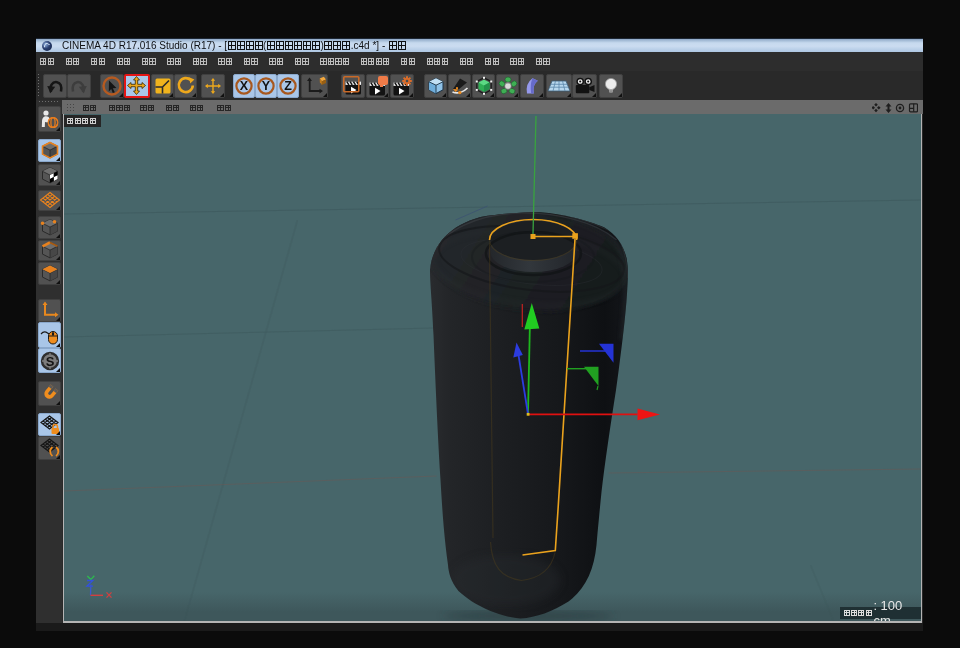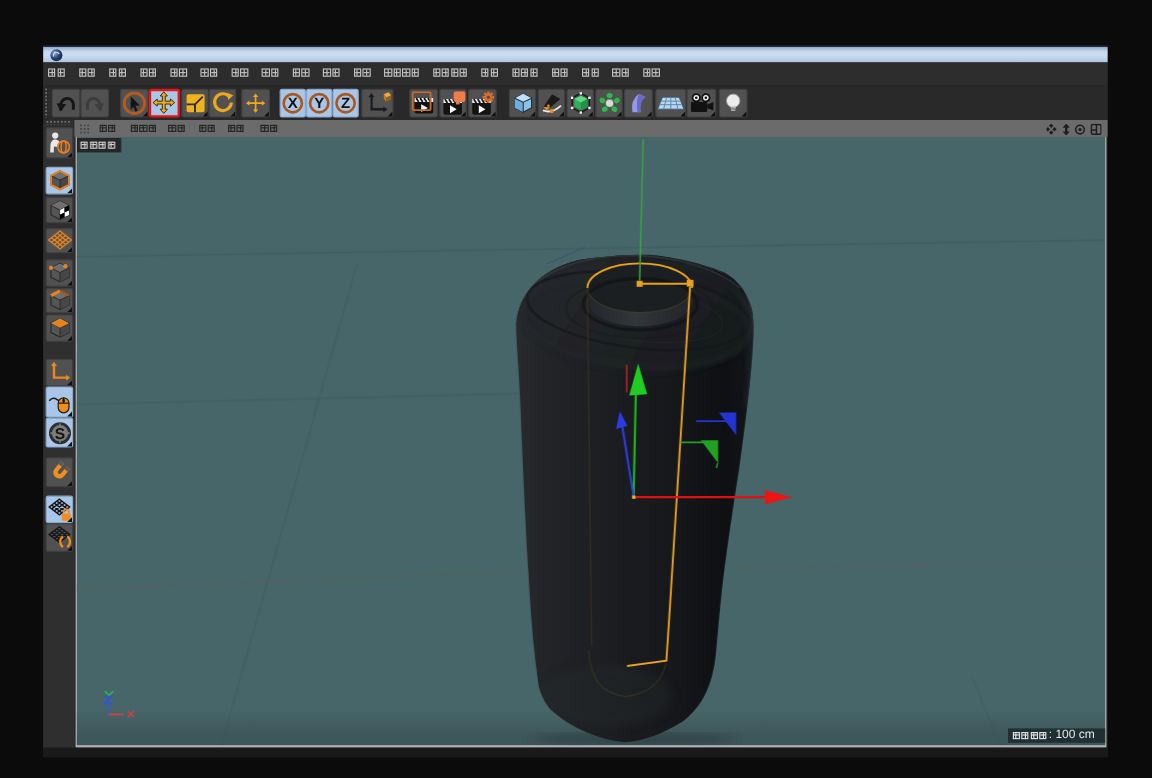--- a/index.html
+++ b/index.html
@@ -38,20 +38,21 @@
 #vpborder{position:absolute;left:26.5px;top:76px;width:859.5px;height:508.5px;background:#b4b4b4;}
 #vp{position:absolute;left:28px;top:76px;width:856.5px;height:507px;background:#47666a;overflow:hidden;}
 #bottomstrip{position:absolute;left:0;top:584.5px;width:887px;height:8.5px;background:#1a1a1a;}
 .lbl{position:absolute;display:flex;align-items:center;}
 </style>
 </head>
 <body>
 <div id="win">
   <div id="title">
     <div id="c4dicon"></div>
+    <div class="txt">CINEMA 4D R17.016 Studio (R17) - [<i class="cj c9"></i><i class="cj c9"></i><i class="cj c9"></i><i class="cj c9"></i>(<i class="cj c9"></i><i class="cj c9"></i><i class="cj c9"></i><i class="cj c9"></i><i class="cj c9"></i><i class="cj c9"></i>)<i class="cj c9"></i><i class="cj c9"></i><i class="cj c9"></i>.c4d *] - <i class="cj c9"></i><i class="cj c9"></i></div>
   </div>
   <div id="menubar">
       <span class="mi"><i class="cj c8"></i><i class="cj c8"></i></span>
       <span class="mi"><i class="cj c8"></i><i class="cj c8"></i></span>
       <span class="mi"><i class="cj c8"></i><i class="cj c8"></i></span>
       <span class="mi"><i class="cj c8"></i><i class="cj c8"></i></span>
       <span class="mi"><i class="cj c8"></i><i class="cj c8"></i></span>
       <span class="mi"><i class="cj c8"></i><i class="cj c8"></i></span>
       <span class="mi"><i class="cj c8"></i><i class="cj c8"></i></span>
       <span class="mi"><i class="cj c8"></i><i class="cj c8"></i></span>
@@ -544,17 +545,17 @@
         <i class="cj c7"></i>
         <i class="cj c7"></i>
         <i class="cj c7"></i>
         <i class="cj c7"></i>
       </div>
 <div class="lbl" style="left:776px;top:492.5px;width:81.5px;height:12.5px;background:rgba(24,38,41,0.8);color:#dcdcdc;padding-left:3px">
         <i class="cj c7"></i>
         <i class="cj c7"></i>
         <i class="cj c7"></i>
         <i class="cj c7"></i>
-        <span style="font-size:10px;color:#e8e8e8;margin-left:1px;vertical-align:middle"> : 100 cm</span>
+        <span style="font-size:13px;color:#e8e8e8;margin-left:1px;vertical-align:middle"> : 100 cm</span>
       </div>
 </div>
   <div id="bottomstrip"></div>
 </div>
 
 </body></html>

